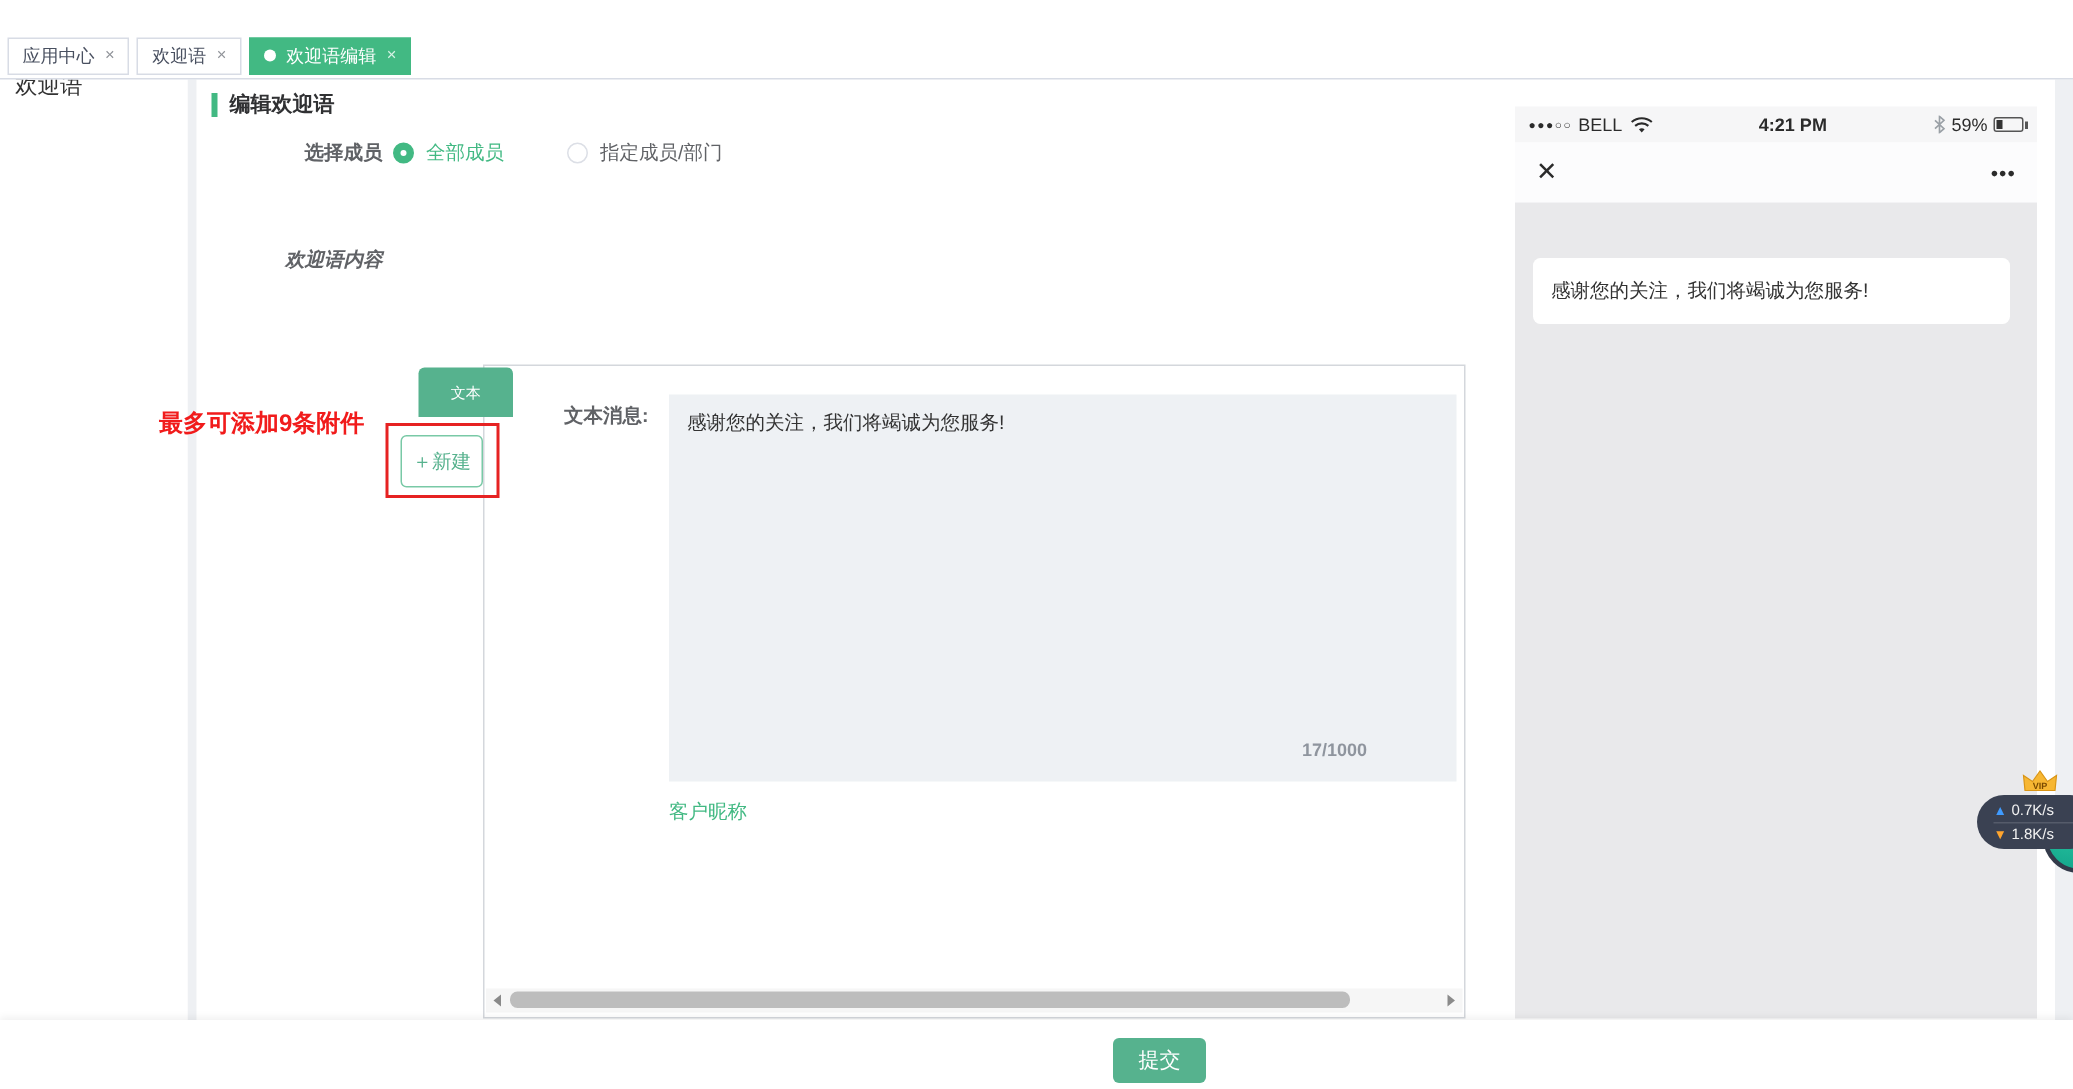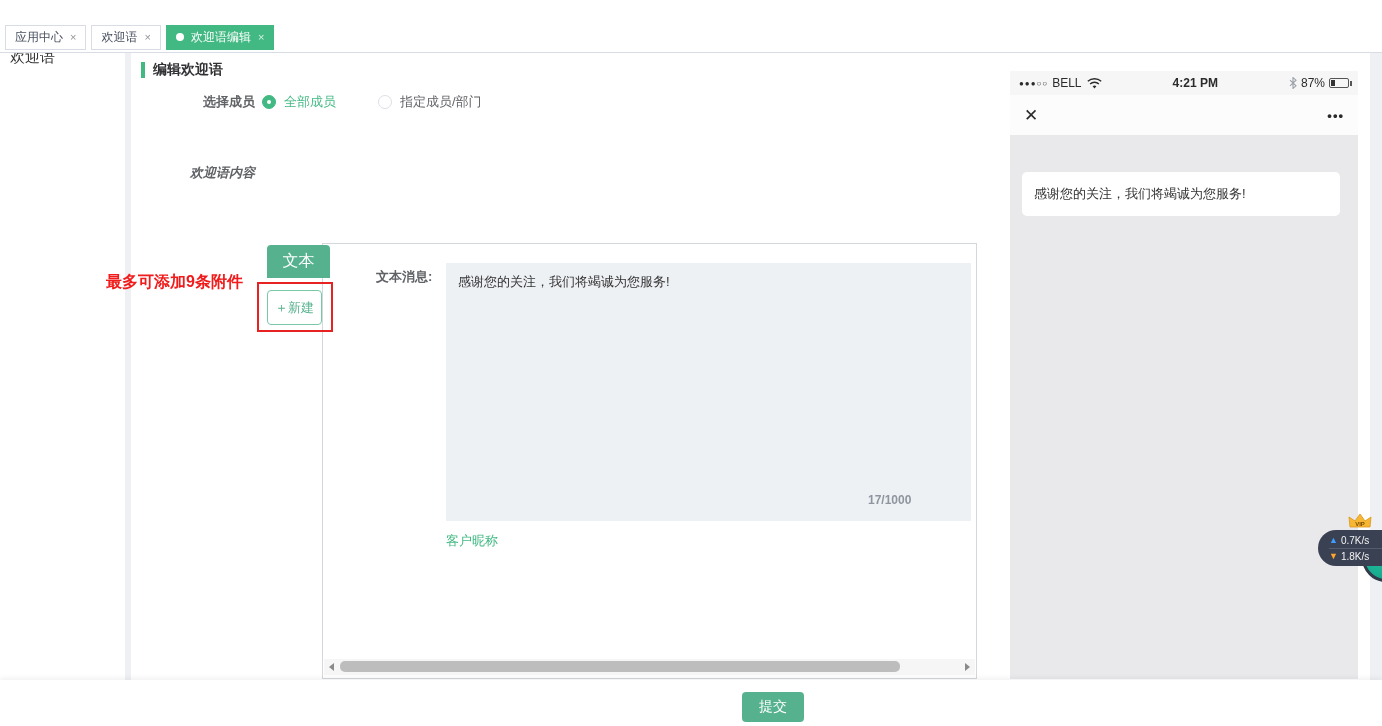--- a/index.html
+++ b/index.html
@@ -36,22 +36,22 @@
                   margin-right:8px; display:flex; align-items:center; justify-content:center; }
   .radio.selected .radio-circle { background:#42b983; border-color:#42b983; }
   .radio.selected .radio-circle::after { content:''; width:4px; height:4px; border-radius:50%; background:#fff; }
   .radio-label { font-size:13px; color:#606266; }
   .radio.selected .radio-label { color:#42b983; }
 
   .row-content { position:absolute; left:0; top:103px; display:flex; align-items:flex-start; }
   .row-content .form-label { margin-top:14px;font-style:italic; }
   .info-box { width:713px; background:#eef1f4; padding:13px 16px; font-size:13px; color:#333; line-height:23px; }
 
-  .text-tab { position:absolute; left:136px; top:198px; width:63px; height:33px; background:#56b28e; color:#fff;
-              font-size:16px; display:flex; align-items:center; justify-content:center; border-radius:4px 4px 0 0;
+  .text-tab { position:absolute; left:148px; top:198px; width:63px; height:33px; background:#56b28e; color:#fff;
+              font-size:10px; display:flex; align-items:center; justify-content:center; border-radius:4px 4px 0 0;
               z-index:3; cursor:pointer; }
   .new-btn { position:absolute; left:136px; top:243px; width:55px; height:35px; background:#fff;
              border:1px solid #79c9a6; border-radius:4px; color:#57b28e; font-size:13px;
              display:flex; align-items:center; justify-content:center; z-index:3; cursor:pointer; }
   .red-rect { position:absolute; left:126px; top:235px; width:76px; height:50px; border:2px solid #e62222; z-index:4; }
   .red-note { position:absolute; left:106px; top:272px; font-size:16px; font-weight:600; color:#f11b1b; z-index:6; }
 
   .form-panel { position:absolute; left:191px; top:196px; width:655px; height:436px;
                 border:1px solid #d4d7dc; background:#fff; z-index:2; }
   .msg-label { position:absolute; left:53px; top:24px; font-size:13px; font-weight:bold; color:#606266; }
@@ -183,21 +183,21 @@
       <span class="carrier">BELL</span>
       <svg width="15" height="11" viewBox="0 0 15 11">
         <path d="M7.5 10.4 L9.4 8.2 a3.2 3.2 0 0 0 -3.8 0 Z" fill="#2b2b2b"></path>
         <path d="M3.1 5.9 a6.6 6.6 0 0 1 8.8 0" stroke="#2b2b2b" fill="none" stroke-width="1.4"></path>
         <path d="M0.8 3.3 a10.2 10.2 0 0 1 13.4 0" stroke="#2b2b2b" fill="none" stroke-width="1.4"></path>
       </svg>
       <span class="ptime">4:21 PM</span>
       <svg width="8" height="12" viewBox="0 0 8 12">
         <path d="M1 3.2 L7 8.8 L4 11.4 L4 0.6 L7 3.2 L1 8.8" stroke="#9aa0a6" fill="none" stroke-width="1.1"></path>
       </svg>
-      <span class="pct">87%</span>
+      <span class="pct">59%</span>
       <span class="bat"></span>
     </div>
     <div class="phone-nav">
       <span class="pclose">✕</span>
       <span class="pmore">•••</span>
     </div>
     <div class="phone-body">
       <div class="bubble">感谢您的关注，我们将竭诚为您服务!</div>
     </div>
   </div>

